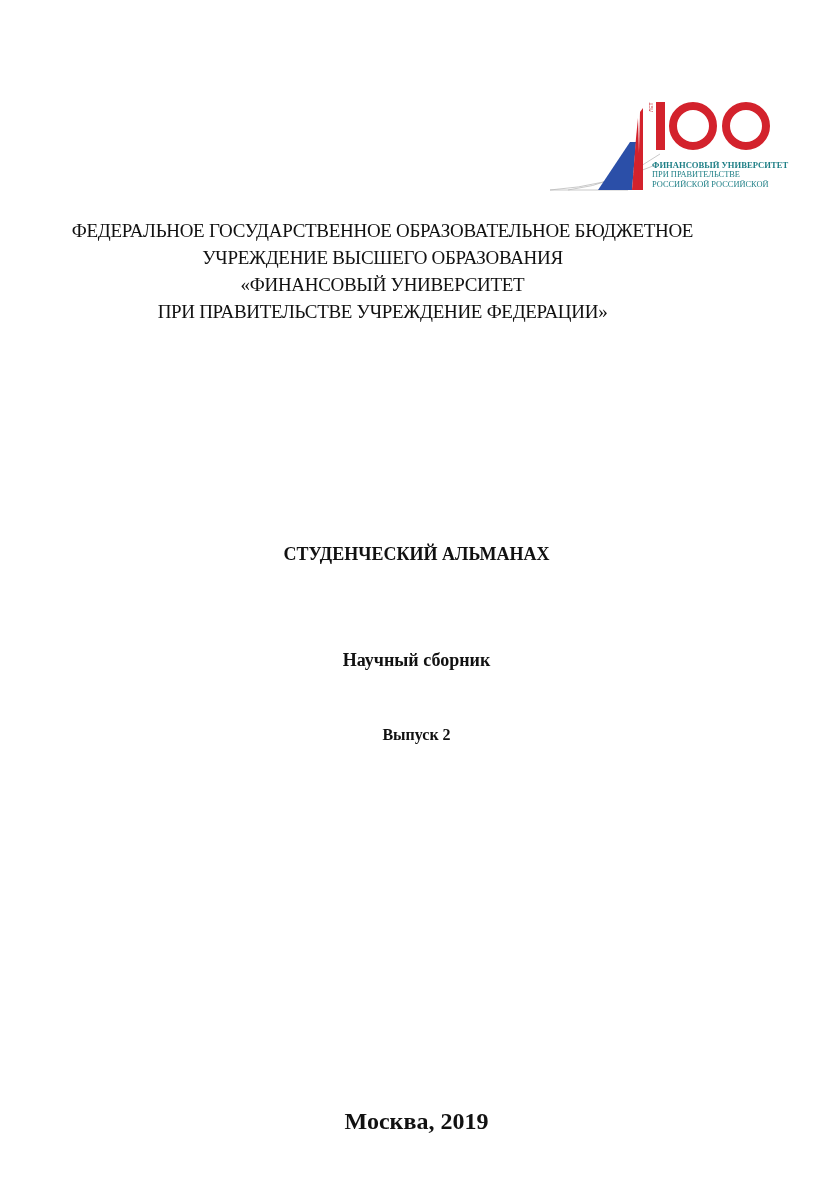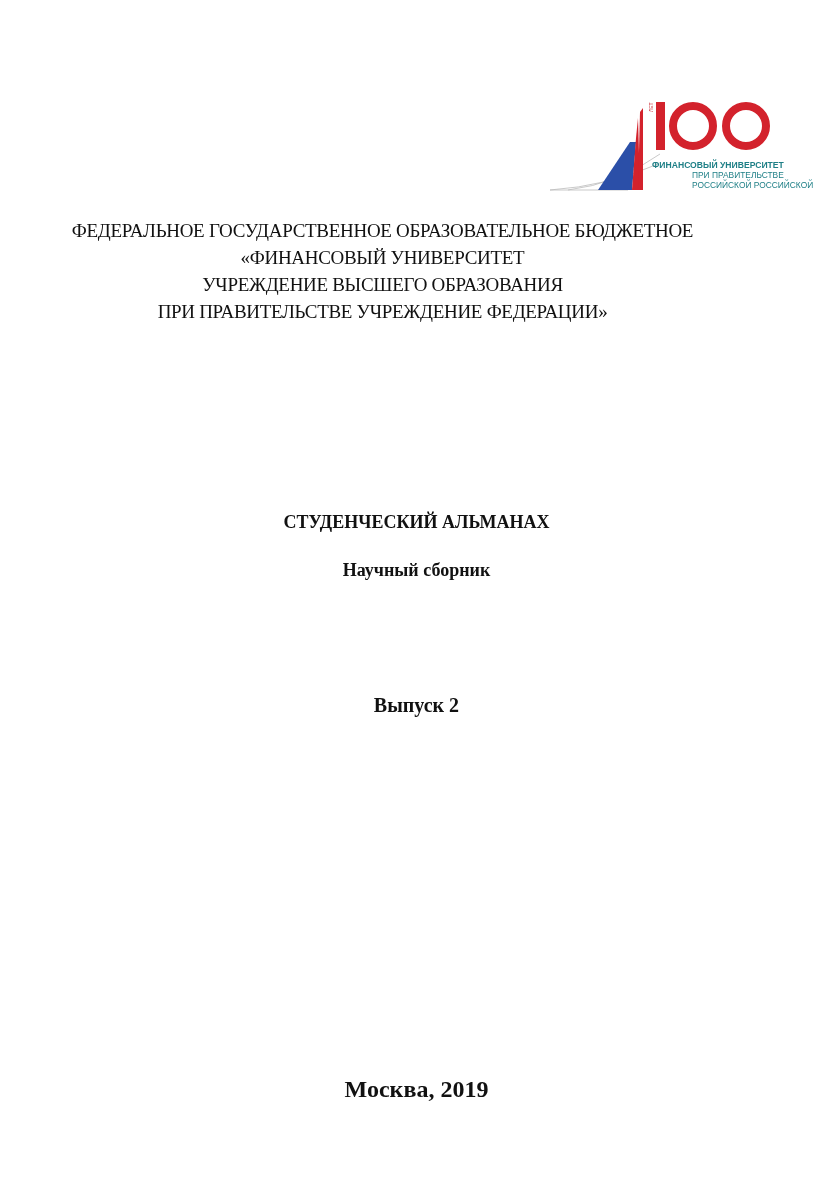--- a/index.html
+++ b/index.html
@@ -1,31 +1,31 @@
 <!DOCTYPE html>
 <html><head>
 <meta charset="utf-8">
 <style>
   html, body { margin: 0; padding: 0; background: #ffffff; }
   body { width: 833px; height: 1182px; position: relative; overflow: hidden;
          font-family: "Liberation Serif", "DejaVu Serif", serif; color: #111; }
   .logo { position: absolute; left: 548px; top: 98px; width: 245px; height: 96px; }
-  .logo-text { position: absolute; left: 652px; top: 160px; font-family: Liberation Sans, sans-serif;
+  .logo-text { position: absolute; left: 652px; top: 160px; font-family: Liberation Serif, serif;
                line-height: 10px; }
   .logo-text .l1 { font-size: 8.6px; font-weight: bold; color: #1e7f86; letter-spacing: 0px; }
-  .logo-text .l2, .logo-text .l3 { font-size: 8.4px; color: #1e7f86; margin-left: 40px; }
+  .logo-text .l2, .logo-text .l3 { font-size: 8.4px; color: #1e7f86; }
   .lbl-let { position: absolute; left: 648px; top: 112px; font-family: "Liberation Sans", sans-serif;
              font-size: 5px; color: #c8202a; transform: rotate(-90deg); transform-origin: left top; }
   .header { position: absolute; left: 0; top: 217px; width: 765px; text-align: center;
             font-size: 19px; line-height: 27px; letter-spacing: -0.3px; }
   .header div { white-space: nowrap; }
-  .title { position: absolute; left: 0; width: 833px; text-align: center; font-weight: bold; }
+  .title { position: absolute; left: 0; width: 833px; text-align: center; font-weight: bold; margin-top: 32px; }
   .t1 { top: 512px; font-size: 18px; }
-  .t2 { top: 560px; font-size: 18px; }
-  .t3 { top: 694px; font-size: 20px; }
+  .t2 { top: 618px; font-size: 18px; }
+  .t3 { top: 694px; font-size: 16px; }
   .t4 { top: 1076px; font-size: 24px; }
 </style>
 </head>
 <body>
 
 <div class="logo">
   <svg width="245" height="96" viewBox="0 0 245 96" style="position:absolute;left:0;top:0;">
 
     <path d="M2 92 Q60 88 110 66" stroke="#bbbbbb" stroke-width="0.8" fill="none"></path>
     <path d="M20 92 Q70 86 112 56" stroke="#bbbbbb" stroke-width="0.8" fill="none"></path>
@@ -43,21 +43,21 @@
   <span class="lbl-let" style="left:100px;top:14px;position:absolute;">ЛЕТ</span>
 </div>
 <div class="logo-text">
   <div class="l1">ФИНАНСОВЫЙ УНИВЕРСИТЕТ</div>
   <div class="l2">ПРИ ПРАВИТЕЛЬСТВЕ</div>
   <div class="l3">РОССИЙСКОЙ РОССИЙСКОЙ</div>
 </div>
 
 <div class="header">
   <div>ФЕДЕРАЛЬНОЕ ГОСУДАРСТВЕННОЕ ОБРАЗОВАТЕЛЬНОЕ БЮДЖЕТНОЕ</div>
+  <div>УЧРЕЖДЕНИЕ ВЫСШЕГО ОБРАЗОВАНИЯ</div>
   <div>«ФИНАНСОВЫЙ УНИВЕРСИТЕТ</div>
-  <div>УЧРЕЖДЕНИЕ ВЫСШЕГО ОБРАЗОВАНИЯ</div>
   <div>ПРИ ПРАВИТЕЛЬСТВЕ УЧРЕЖДЕНИЕ ФЕДЕРАЦИИ»</div>
 </div>
 
 <div class="title t1">СТУДЕНЧЕСКИЙ АЛЬМАНАХ</div>
 <div class="title t2">Научный сборник</div>
 <div class="title t3">Выпуск 2</div>
 <div class="title t4">Москва, 2019</div>
 
 </body></html>

